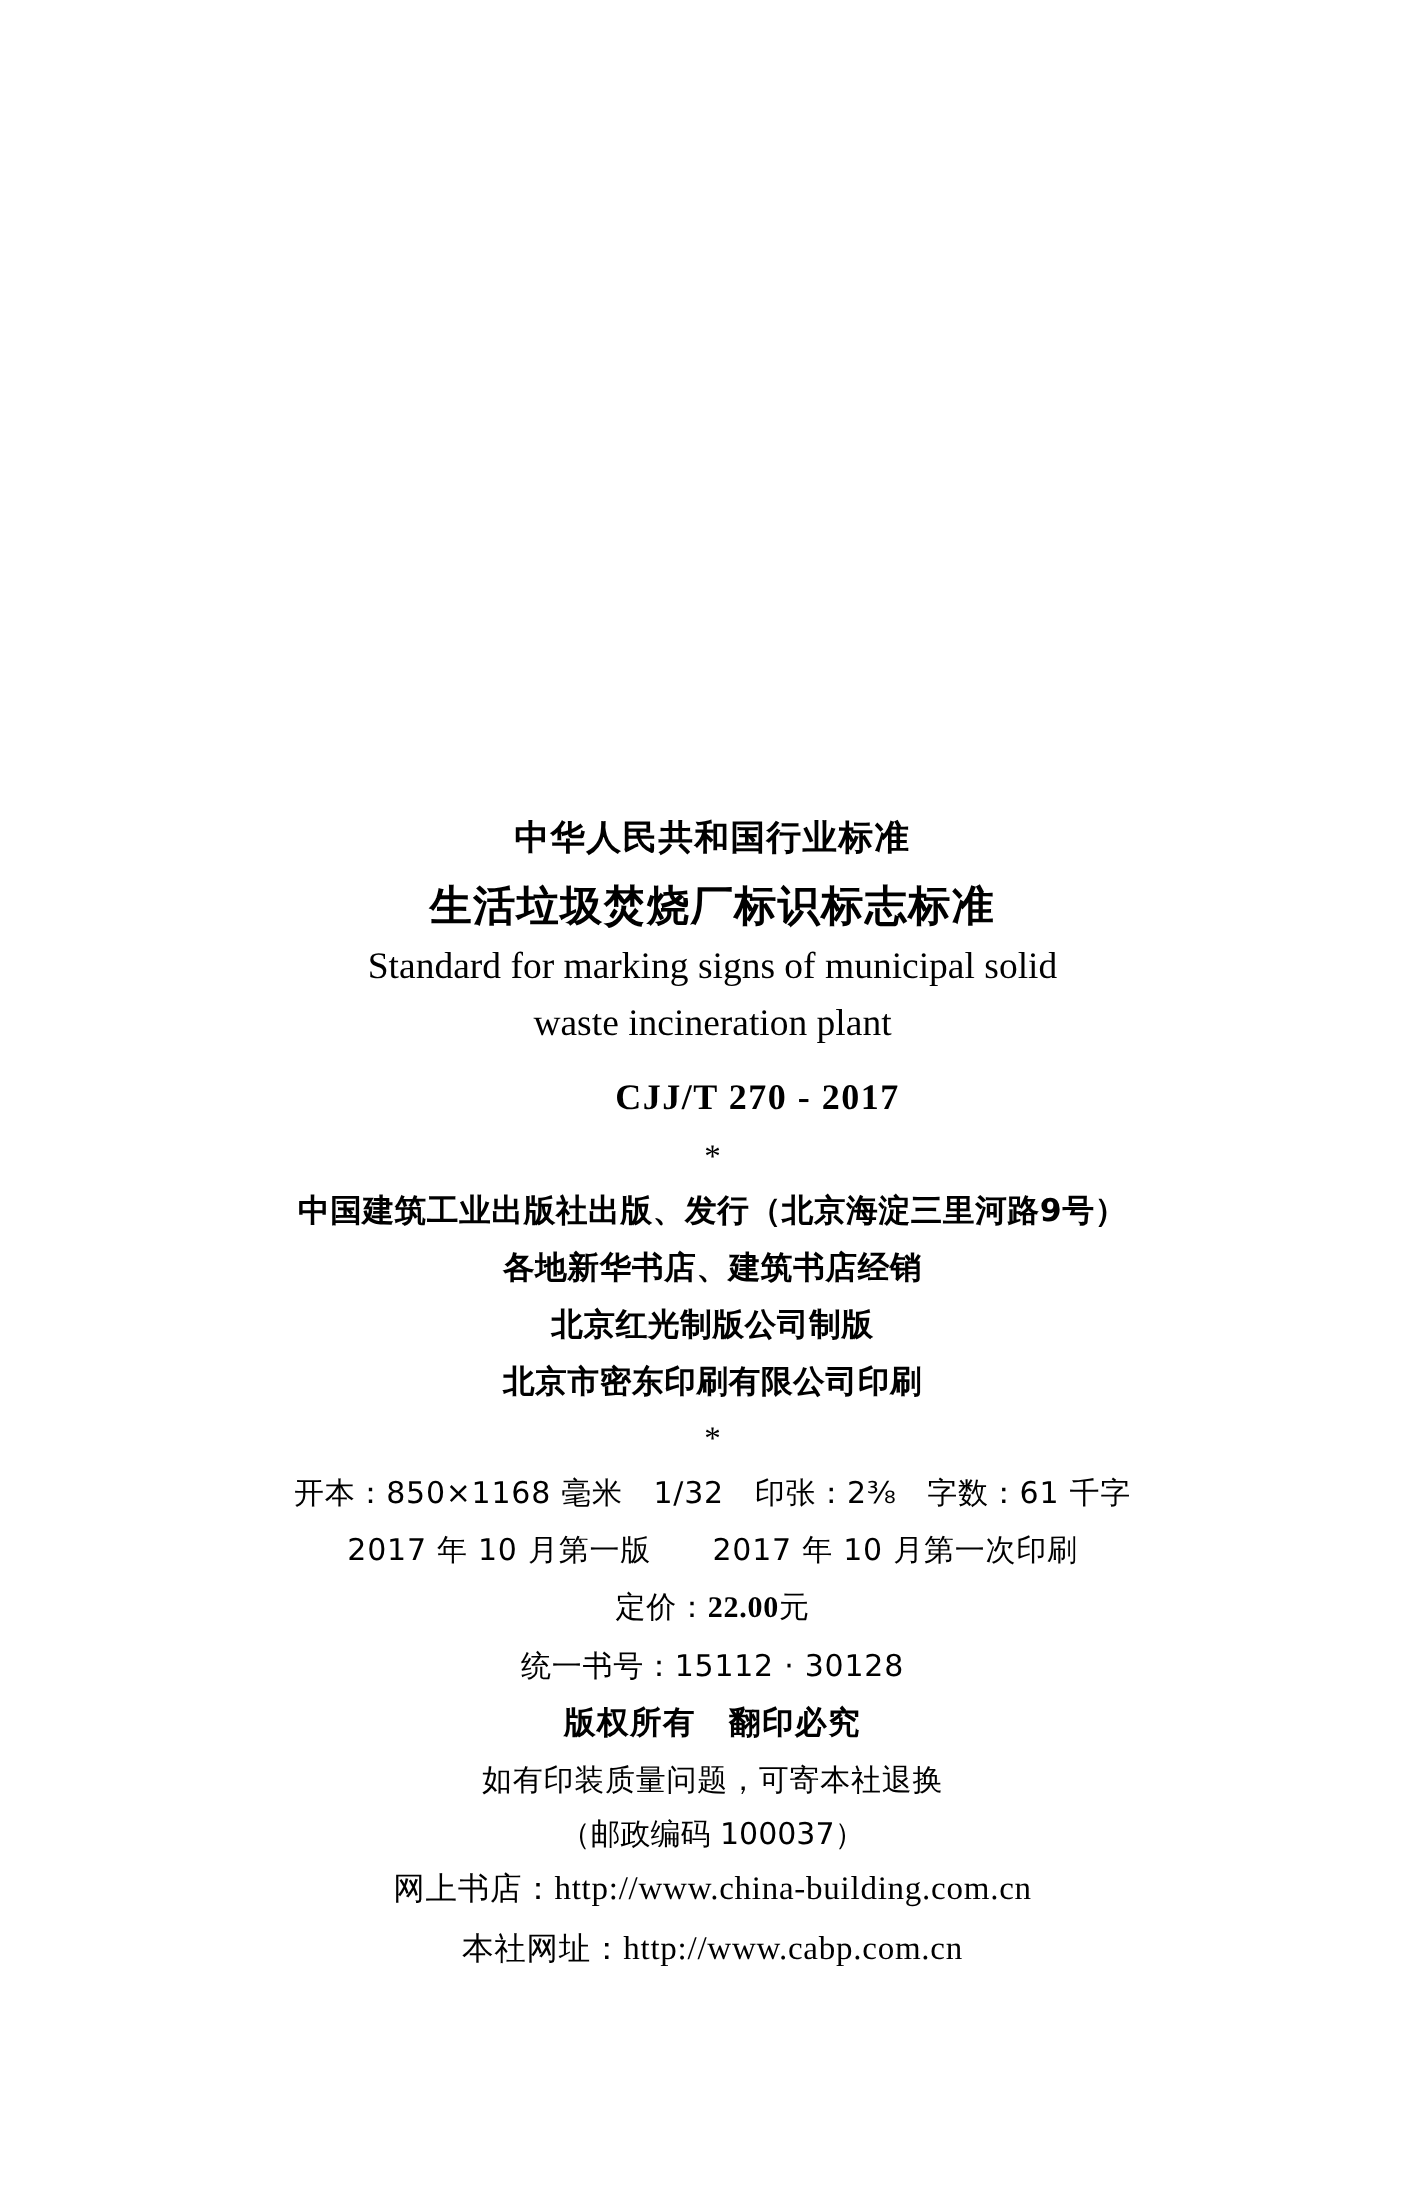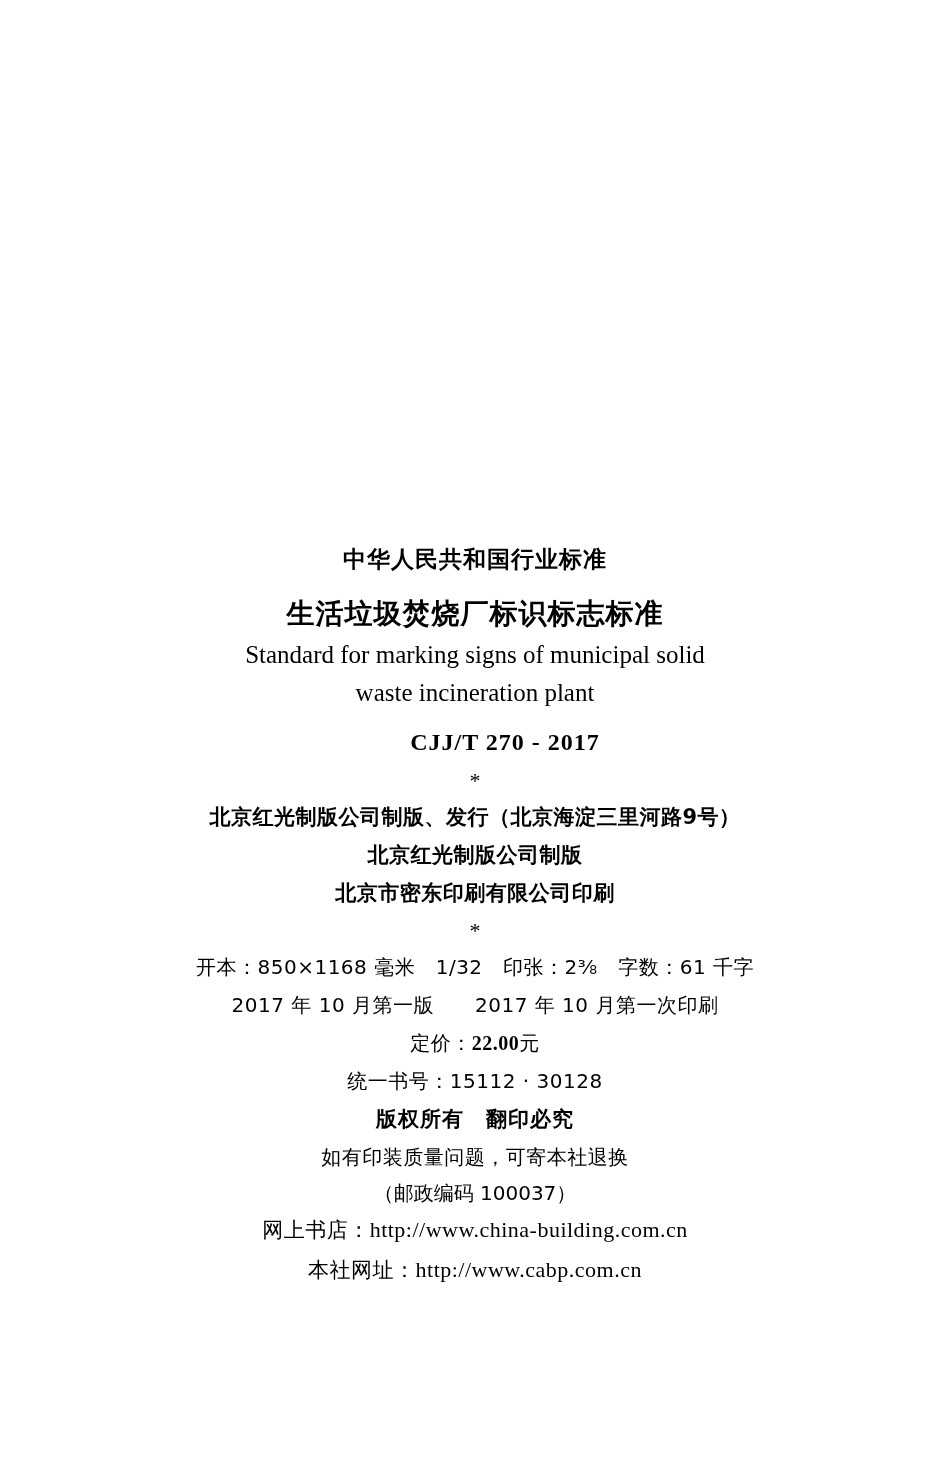--- a/index.html
+++ b/index.html
@@ -43,21 +43,21 @@
     font-size: 23px;
     letter-spacing: 1px;
     line-height: 38px;
   }
   .cn-title {
     font-family: "DejaVu Sans", sans-serif;
     font-weight: bold;
     font-size: 28px;
     letter-spacing: 1px;
     line-height: 44px;
-    margin-top: 14px;
+    margin-top: 4px;
   }
   .en-title {
     font-family: "Liberation Serif", serif;
     font-size: 25px;
     line-height: 38px;
     margin-top: 0;
   }
   .std-code {
     font-family: "Liberation Serif", serif;
     font-weight: bold;
@@ -124,21 +124,22 @@
 
     <div class="line cn-title">生活垃圾焚烧厂标识标志标准</div>
 
     <div class="line en-title">Standard for marking signs of municipal solid</div>
     <div class="line en-title">waste incineration plant</div>
 
     <div class="line std-code">CJJ/T 270 - 2017</div>
 
     <div class="line star">*</div>
 
-    <div class="line pub">北京红光制版公司制版、发行（北京海淀三里河路9号）</div>
+    <div class="line pub">中国建筑工业出版社出版、发行（北京海淀三里河路9号）</div>
+    <div class="line pub">各地新华书店、建筑书店经销</div>
     <div class="line pub">北京红光制版公司制版</div>
     <div class="line pub">北京市密东印刷有限公司印刷</div>
 
     <div class="line star">*</div>
 
     <div class="line meta">开本：850×1168 毫米　1/32　印张：2⅜　字数：61 千字</div>
     <div class="line meta">2017 年 10 月第一版　　2017 年 10 月第一次印刷</div>
 
     <div class="line meta">
       <span>定价：</span><span class="price-num">22.00</span><span>元</span>

